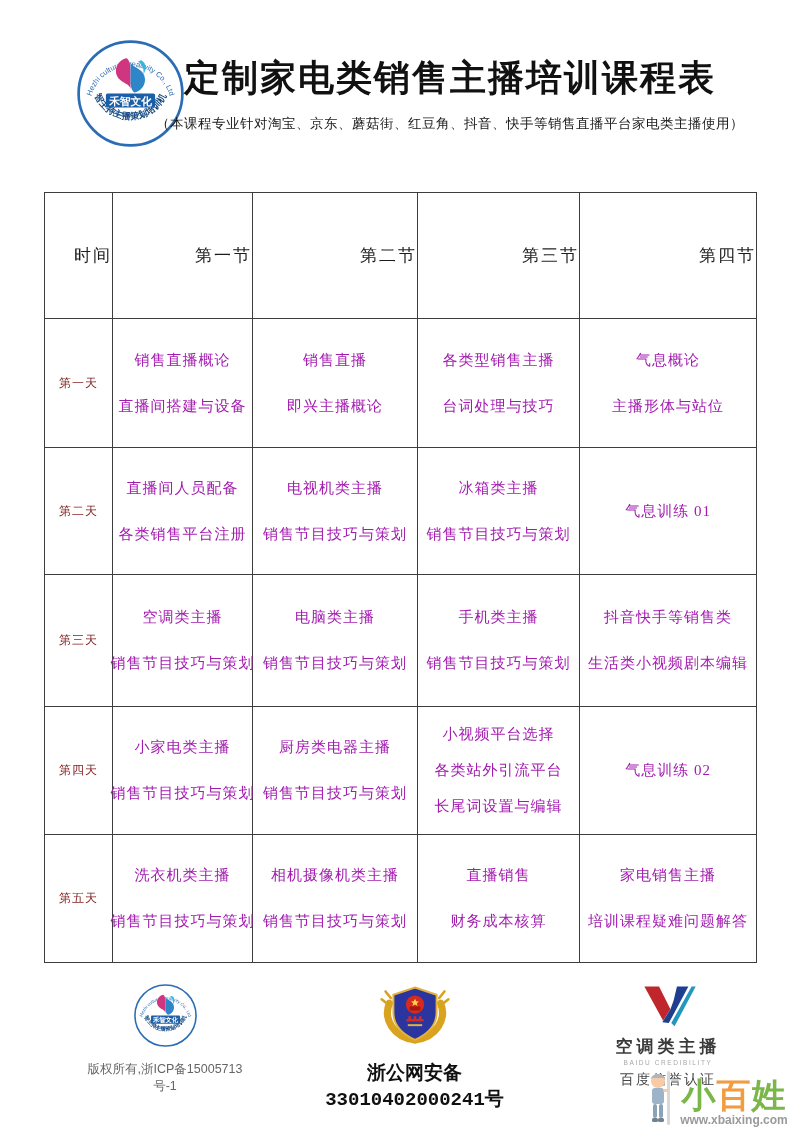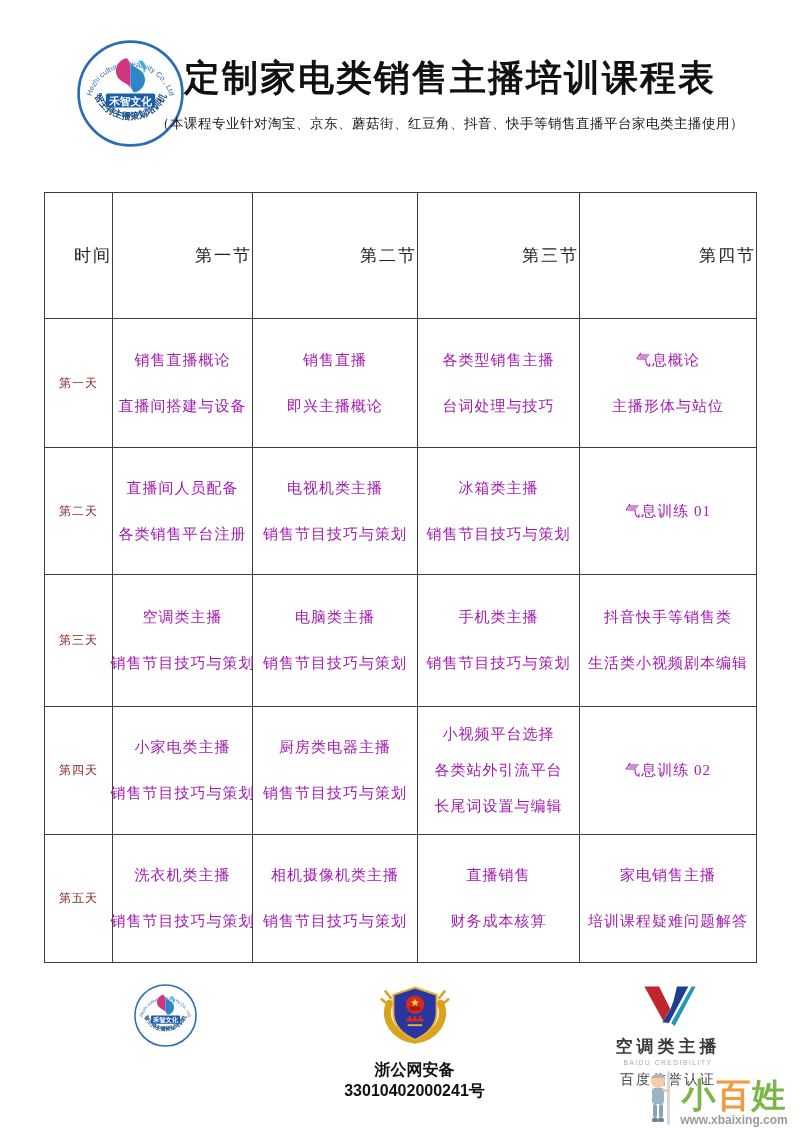--- a/index.html
+++ b/index.html
@@ -30,21 +30,21 @@
   .cell{display:flex;flex-direction:column;justify-content:center;align-items:center;gap:27px;height:100%;}
   .cell.tight{gap:17px;}
   .line{font-size:15px;letter-spacing:1px;color:#a21caf;white-space:nowrap;}
   
   .footer-item{position:absolute;text-align:center;font-family:"Liberation Sans", sans-serif;}
   .f-left{left:80px;top:984px;width:170px;}
   .f-left svg{width:63px;height:63px;}
   .footer-copyright{margin-top:10px;font-size:12.5px;color:#666;}
   .f-mid{left:312px;top:981px;width:205px;}
   .f-mid svg{width:72px;height:70px;}
-  .footer-police{margin-top:5px;font-size:16px;font-weight:bold;color:#101010;}
+  .footer-police{margin-top:5px;font-size:19px;font-weight:bold;color:#101010;font-family:Liberation Mono, monospace;}
   .f-right{left:603px;top:984px;width:130px;}
   .f-right svg{width:58px;height:44px;}
   .baidu-name{margin-top:3px;font-size:17px;font-weight:bold;color:#3a3a3a;letter-spacing:4px;}
   .baidu-en{font-size:6.5px;color:#a8a8a8;letter-spacing:1.6px;margin-top:1px;}
   .baidu-cert{margin-top:5px;font-size:14px;color:#474747;letter-spacing:2px;}
   
   .watermark{position:absolute;right:1px;bottom:2px;width:130px;text-align:center;
     font-family:"Liberation Sans", sans-serif;}
   .wm-name{font-size:34px;font-weight:bold;line-height:1;letter-spacing:1px;
     text-shadow:0 0 2px #fff;}
@@ -274,20 +274,21 @@
   </tr>
 </tbody>
   </table>
 
 <div class="footer-item f-left">
   <span>
     <svg width="63" height="63">
         <use href="#hz-logo"></use>
       </svg>
   </span>
+  <div class="footer-copyright">版权所有,浙ICP备15005713号-1</div>
 </div>
 
 <div class="footer-item f-mid">
   <span>
     <svg width="72" height="70">
         <use href="#police-badge"></use>
       </svg>
   </span>
   <div class="footer-police">浙公网安备 33010402000241号</div>
 </div>

